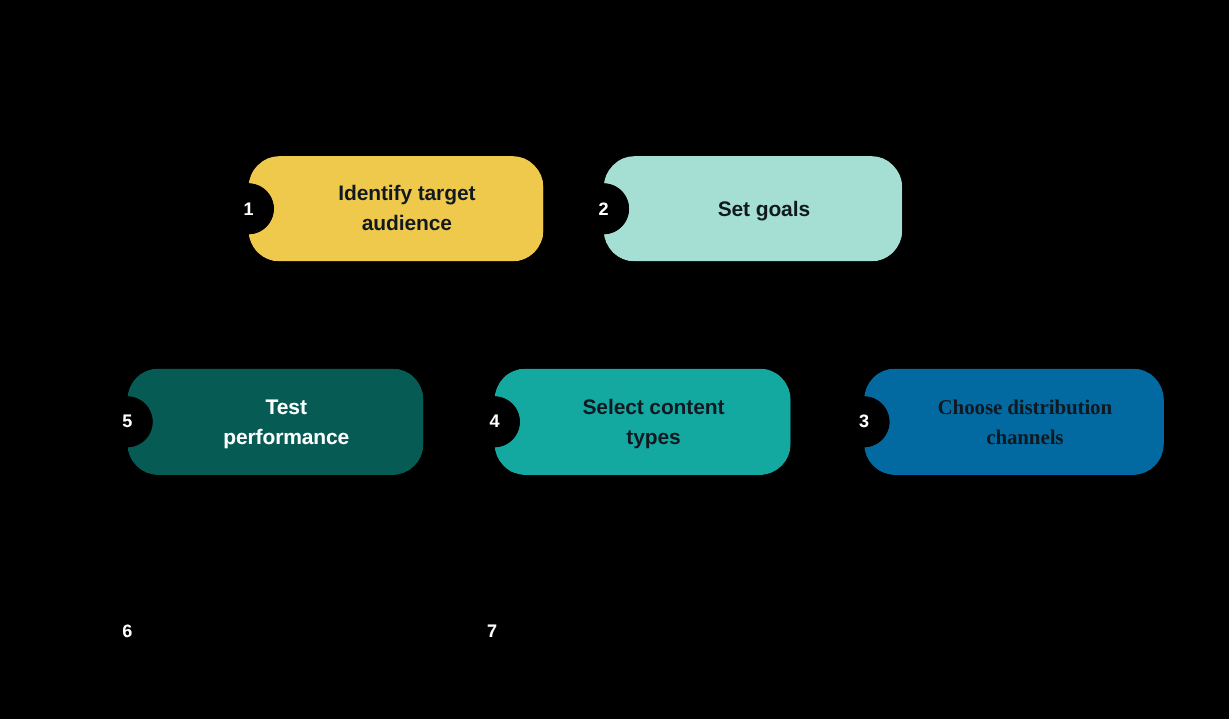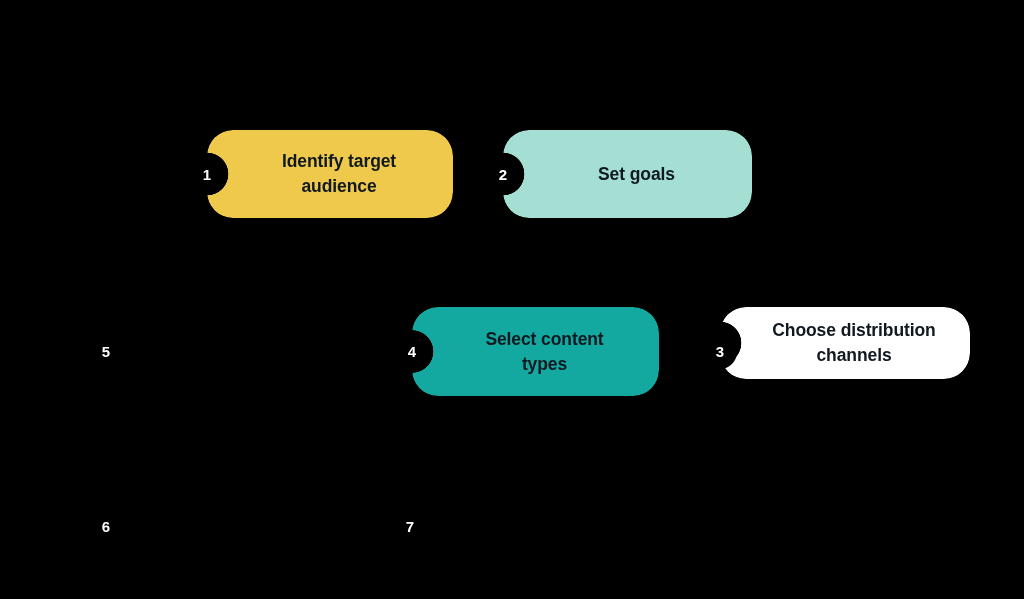--- a/index.html
+++ b/index.html
@@ -72,26 +72,30 @@
 <div id="flow-canvas">
     <div class="step-card" style="left: 207px; top: 130px; width: 246px; height: 88px; background: rgb(239, 201, 76);">
       <span class="step-label" style="color: rgb(16, 24, 32);">Identify target
 audience</span>
     </div>
     <div class="step-badge" style="left: 190px; top: 157px; background: rgb(0, 0, 0); color: rgb(255, 255, 255);">1</div>
     <div class="step-card" style="left: 503px; top: 130px; width: 249px; height: 88px; background: rgb(165, 222, 211);">
       <span class="step-label" style="color: rgb(16, 24, 32);">Set goals</span>
     </div>
     <div class="step-badge" style="left: 486px; top: 157px; background: rgb(0, 0, 0); color: rgb(255, 255, 255);">2</div>
+    <div class="step-card" style="left: 106px; top: 307px; width: 247px; height: 89px; background: rgb(7, 91, 85);">
+      <span class="step-label" style="color: rgb(255, 255, 255);">Test
+performance</span>
+    </div>
     <div class="step-badge" style="left: 89px; top: 334.5px; background: rgb(0, 0, 0); color: rgb(255, 255, 255);">5</div>
     <div class="step-card" style="left: 412px; top: 307px; width: 247px; height: 89px; background: rgb(19, 168, 160); justify-content: center;">
       <span class="step-label" style="color: rgb(16, 24, 32);">Select content
 types</span>
     </div>
     <div class="step-badge" style="left: 395px; top: 334.5px; background: rgb(0, 0, 0); color: rgb(255, 255, 255);">4</div>
-    <div class="step-card" style="left: 720px; top: 307px; width: 250px; height: 72px; background: #ffffff;">
+    <div class="step-card" style="left: 720px; top: 307px; width: 250px; height: 89px; background: #0369a1; font-family: Liberation Serif, serif;">
       <span class="step-label" style="color: rgb(16, 24, 32);">Choose distribution
 channels</span>
     </div>
     <div class="step-badge" style="left: 703px; top: 334.5px; background: rgb(0, 0, 0); color: rgb(255, 255, 255);">3</div>
     <div class="step-badge" style="left: 89px; top: 509px; background: rgb(0, 0, 0); color: rgb(255, 255, 255);">6</div>
     <div class="step-badge" style="left: 393px; top: 509px; background: rgb(0, 0, 0); color: rgb(255, 255, 255);">7</div>
   </div>
 
 </body></html>

